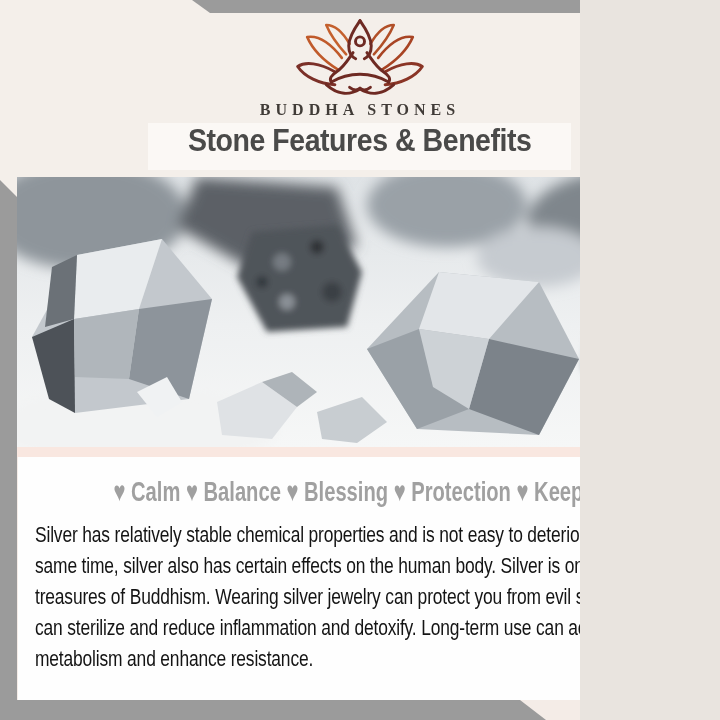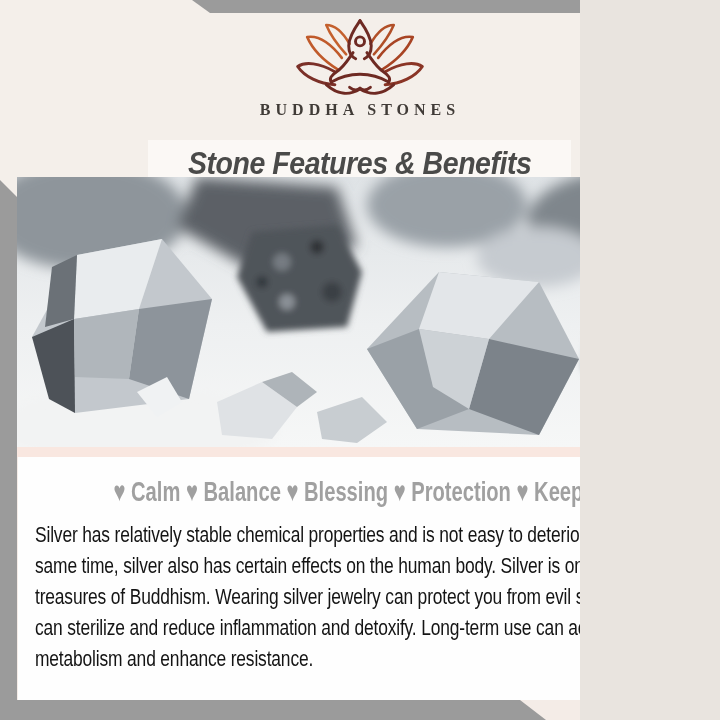--- a/index.html
+++ b/index.html
@@ -23,23 +23,23 @@
 
   
   .logo{left:295px;top:18px;width:130px;height:84px;}
   .brand-name{
     left:0;top:101px;width:720px;text-align:center;
     font-family:"Liberation Serif",serif;
     font-size:16px;font-weight:bold;letter-spacing:5px;
     color:var(--c-brand_text,#403b37);
   }
   .banner{
-    left:148px;top:140px;width:423px;height:47px;
+    left:148px;top:123px;width:423px;height:47px;
     background:var(--c-banner_band,#fbf8f5);
-    display:flex;align-items:center;justify-content:center;font-style:italic;
+    display:flex;align-items:flex-start;justify-content:center;
   }
   .banner-title{
     font-size:31px;font-weight:bold;white-space:nowrap;
     color:var(--c-banner_text,#4a4a49);
     transform:scaleX(.92);transform-origin:center;
     letter-spacing:-.5px;
   }
 
   
   .photo{left:17px;top:177px;width:688px;height:270px;overflow:hidden;background:#e9ecee;}

